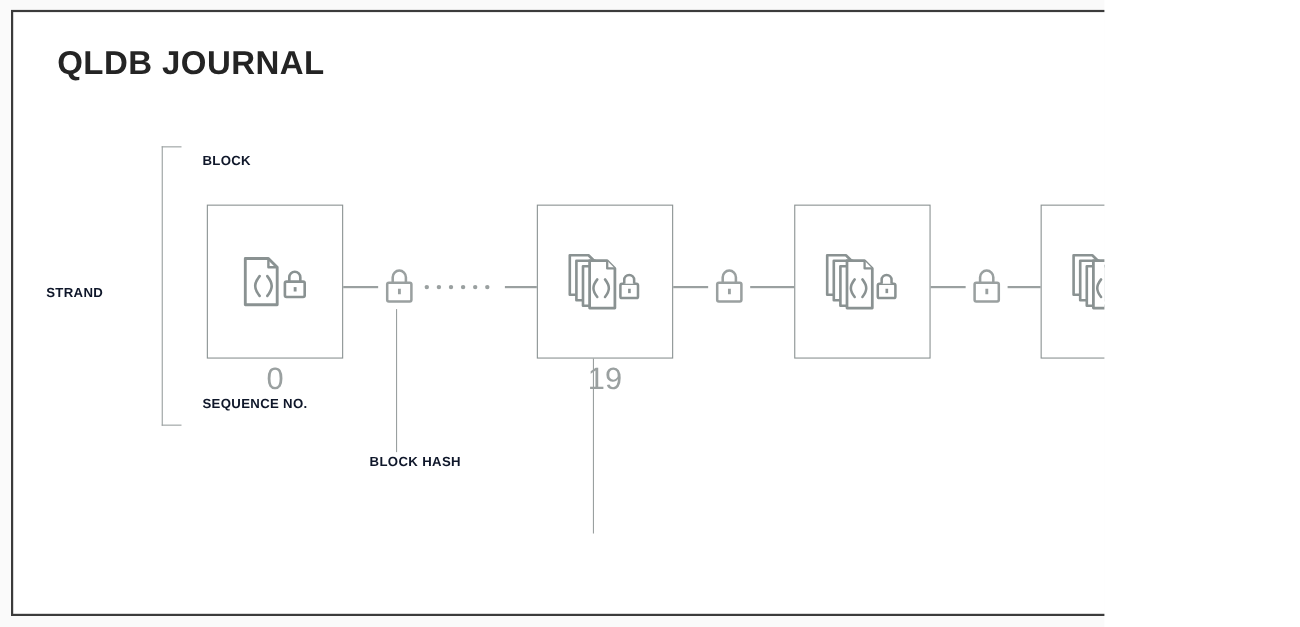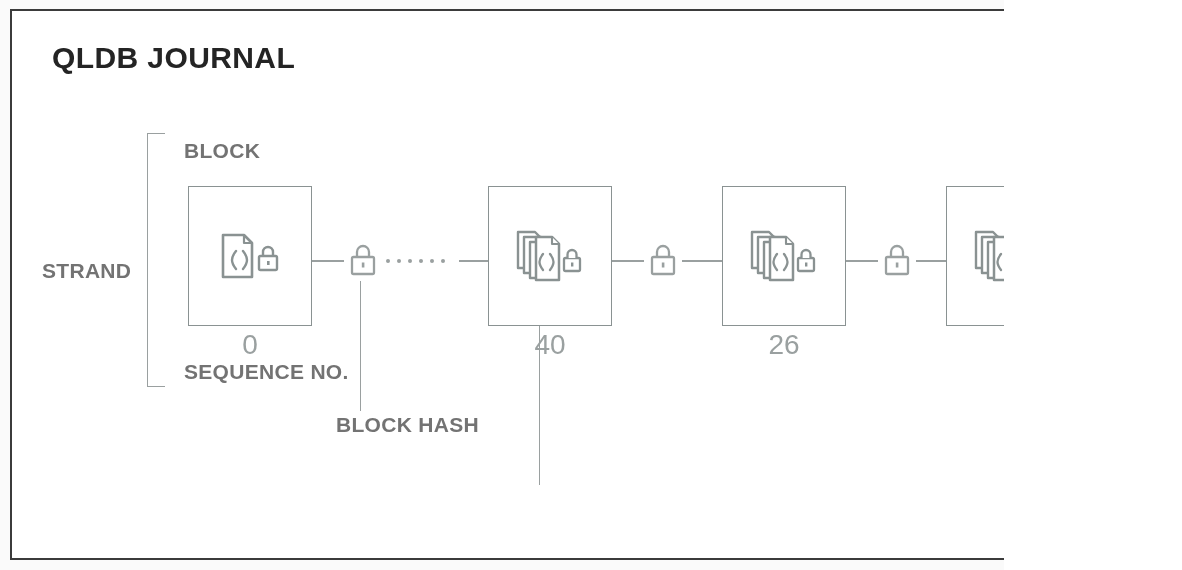--- a/index.html
+++ b/index.html
@@ -35,24 +35,24 @@
     font-size: 30px;
     font-weight: bold;
     letter-spacing: 0.4px;
     color: #242424;
     white-space: nowrap;
   }
 
   
   .lbl {
     position: absolute;
-    font-size: 21px;
+    font-size: 12px;
     font-weight: bold;
     letter-spacing: 0.3px;
-    color: #737373;
+    color: #0f172a;
     white-space: nowrap;
   }
 
   
   .vline {
     position: absolute;
     width: 1px;
     background: #9aa0a0;
   }
   .bracket {
@@ -207,21 +207,21 @@
               <path d="M36 26 q3.5 4.5 3.5 8 q0 3.5 -3.5 8"></path>
             </g>
             <g fill="#ffffff" stroke="#8a9292" stroke-width="2.3">
               <rect x="50" y="30" width="16" height="13" rx="1.5"></rect>
               <path d="M53.5 30 v-3.5 a4.5 4.5 0 0 1 9 0 v3.5"></path>
             </g>
             <rect x="57" y="34.5" width="2.4" height="4" fill="#8a9292"></rect>
           </svg>
         </span>
       </div>
-      <div class="seqno" style="left:326px;">40</div>
+      <div class="seqno" style="left:326px;">19</div>
 
       <div class="conn" style="left:450px; width:32px;"></div>
       <div class="lockwrap" style="left:482px;">
         <svg width="30" height="34" viewBox="0 0 30 34">
           <g fill="none" stroke="#9aa0a0" stroke-width="2.3">
             <rect x="4" y="13" width="22" height="17" rx="1.5"></rect>
             <path d="M9 13 v-5 a6 6 0 0 1 12 0 v5"></path>
           </g>
           <rect x="13.8" y="18.5" width="2.6" height="5" fill="#9aa0a0"></rect>
         </svg>
@@ -245,21 +245,20 @@
               <path d="M36 26 q3.5 4.5 3.5 8 q0 3.5 -3.5 8"></path>
             </g>
             <g fill="#ffffff" stroke="#8a9292" stroke-width="2.3">
               <rect x="50" y="30" width="16" height="13" rx="1.5"></rect>
               <path d="M53.5 30 v-3.5 a4.5 4.5 0 0 1 9 0 v3.5"></path>
             </g>
             <rect x="57" y="34.5" width="2.4" height="4" fill="#8a9292"></rect>
           </svg>
         </span>
       </div>
-      <div class="seqno" style="left:560px;">26</div>
 
       <div class="conn" style="left:684px; width:32px;"></div>
       <div class="lockwrap" style="left:716px;">
         <svg width="30" height="34" viewBox="0 0 30 34">
           <g fill="none" stroke="#9aa0a0" stroke-width="2.3">
             <rect x="4" y="13" width="22" height="17" rx="1.5"></rect>
             <path d="M9 13 v-5 a6 6 0 0 1 12 0 v5"></path>
           </g>
           <rect x="13.8" y="18.5" width="2.6" height="5" fill="#9aa0a0"></rect>
         </svg>

